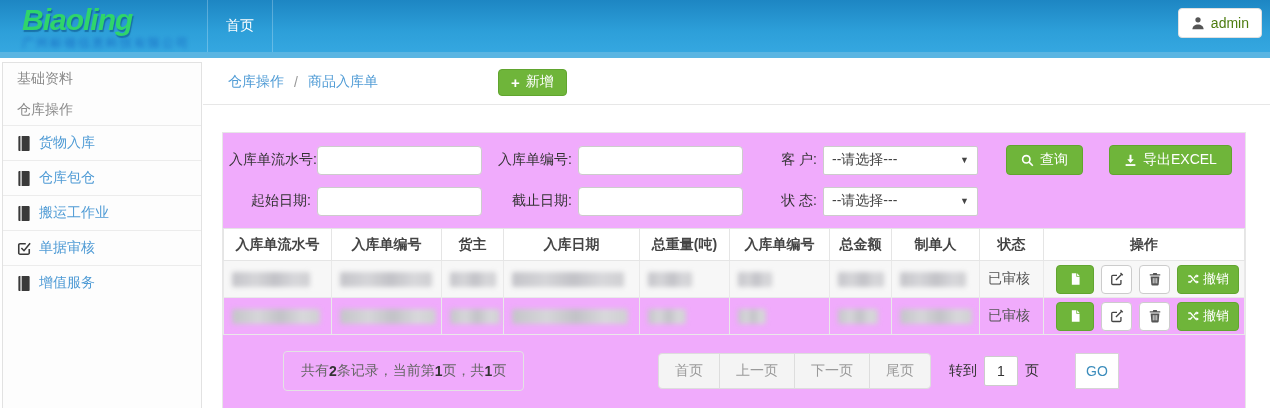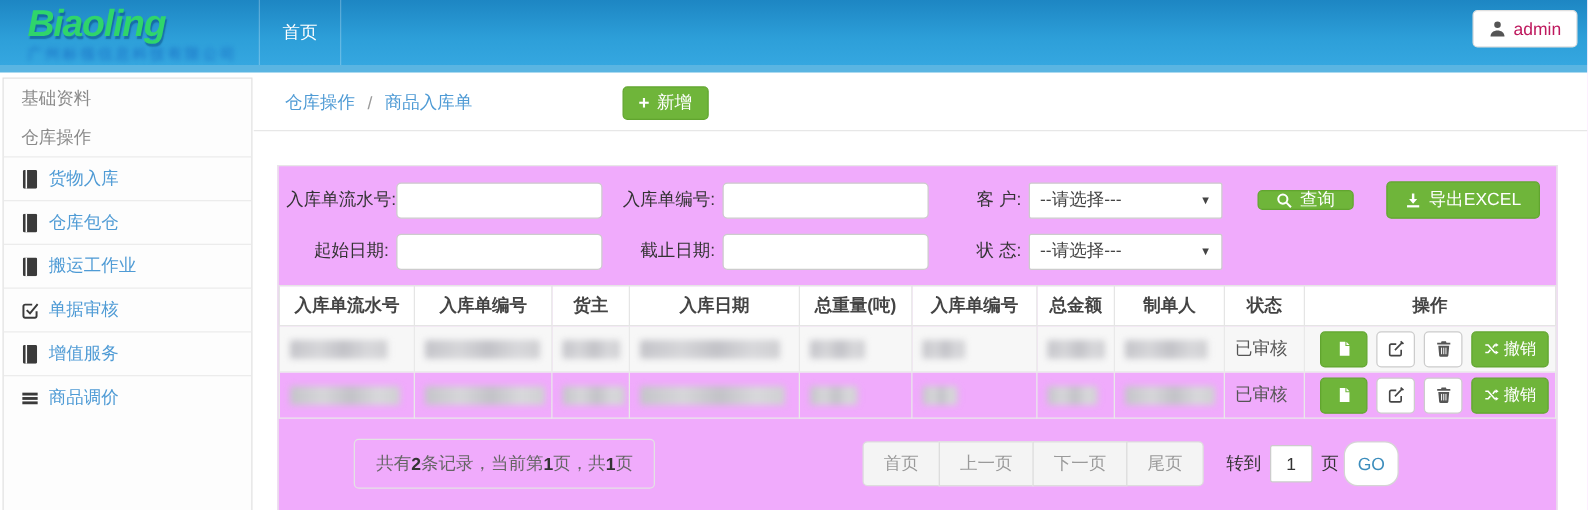--- a/index.html
+++ b/index.html
@@ -13,21 +13,21 @@
   .topbar-strip { position:absolute; left:0; top:52px; width:1270px; height:6px; background:#5ab5e2; }
   .logo-block { position:absolute; left:22px; top:3px; }
   .logo { font-size:30px; font-weight:bold; font-style:italic; letter-spacing:-1px;
           color:#2fd56b; text-shadow:1px 2px 1px rgba(0,60,110,.45); }
   .company { font-size:12px; color:#1565c0; letter-spacing:2px; filter:blur(2px); opacity:.85; margin-top:-2px; }
   .topnav { position:absolute; left:207px; top:0; height:52px; display:flex; }
   .nav-item { height:52px; padding:0 18px; display:flex; align-items:center; color:#fff; font-size:14px;
               border-left:1px solid rgba(255,255,255,.25); border-right:1px solid rgba(255,255,255,.25); cursor:pointer; }
   .user-btn { position:absolute; right:8px; top:8px; height:30px; padding:12px 12px; background:#fff;
               border:1px solid #e0e0e0; border-radius:4px; display:flex; align-items:center; gap:6px;
-              font-size:14px; color:#be185d; cursor:pointer; font-family:inherit; }
+              font-size:14px; color:#4d7c0f; cursor:pointer; font-family:inherit; }
   .user-btn svg { width:14px; height:14px; fill:#555; }
 
   
   .sidebar { position:absolute; left:2px; top:62px; width:200px; height:360px;
              background:#fdfdfd; border:1px solid #e2e2e2; }
   .side-section { height:31px; display:flex; align-items:center; padding-left:14px;
                   color:#8a8a8a; font-size:14px; }
   .side-item { height:35px; display:flex; align-items:center; gap:8px; padding-left:14px;
                border-top:1px solid #ececec; color:#4f9bd5; font-size:14px; cursor:pointer; }
   .side-item .sicon { width:14px; height:15px; color:#3a3a3a; flex:0 0 auto; display:flex; }
@@ -52,21 +52,21 @@
   .filter-row { display:flex; align-items:center; height:30px; margin:0 0 11px 6px; font-size:14px; color:#333; }
   .flabel { text-align:right; padding-right:6px; white-space:nowrap; }
   .w88 { width:88px; } .w80 { width:80px; } .w68 { width:68px; }
   .txt-input { width:165px; height:29px; border:1px solid #ccc; border-radius:4px; padding:0 8px;
                font-size:14px; font-family:inherit; color:#333; }
   .gap16 { margin-left:16px; } .gap12 { margin-left:12px; }
   .sel { width:155px; height:29px; border:1px solid #ccc; border-radius:2px; background:#fff;
          display:flex; align-items:center; justify-content:space-between; padding:0 8px; cursor:pointer; }
   .sel .sel-text { color:#444; font-size:14px; }
   .sel .caret { font-size:9px; color:#444; }
-  .search-btn { height:16px; padding:0 14px; margin-left:28px; }
+  .search-btn { height:30px; padding:0 14px; margin-left:28px; }
   .export-btn { height:30px; padding:3px 14px; margin-left:26px;text-align:right; }
   .btn-green svg { width:13px; height:13px; }
 
   
   table.grid { width:100%; border-collapse:collapse; margin-top:12px; table-layout:fixed; }
   .grid th { height:32px; font-size:14px; color:#444; font-weight:bold; text-align:center;
              border:1px solid #e5e5e5; background:#fff; }
   .grid td { height:37px; border:1px solid #e9e9e9; font-size:14px; color:#555; }
   .grid tr.r0 td { background:#f7f7f7; }
   .blob { height:15px; margin-left:8px; border-radius:2px; filter:blur(2.5px);
@@ -88,22 +88,22 @@
                  display:flex; align-items:center; padding:0 17px; font-size:14px; color:#666; gap:0; }
   .summary-box b { color:#333; }
   .page-group { margin-left:auto; display:flex; }
   .pg-btn { height:36px; padding:0 16px; background:#f4f4f4; border:1px solid #ddd; margin-left:-1px;
             color:#9a9a9a; font-size:14px; display:flex; align-items:center; cursor:default; font-family:inherit; }
   .pg-btn:first-child { border-radius:4px 0 0 4px; margin-left:0; }
   .pg-btn:last-child { border-radius:0 4px 4px 0; }
   .goto { display:flex; align-items:center; margin-left:18px; font-size:14px; color:#333; gap:7px; }
   .goto-input { width:34px; height:30px; border:1px solid #ccc; border-radius:2px; text-align:center;
                 font-size:14px; font-family:inherit; color:#333; }
-  .go-btn { margin-left:4px; margin-right:126px; width:44px; height:36px; background:#fff;
-            border:1px solid #d5d5d5; border-radius:11px; color:#3c8dbc; font-size:14px; cursor:pointer; font-family:inherit; }
+  .go-btn { margin-left:36px; margin-right:126px; width:44px; height:36px; background:#fff;
+            border:1px solid #d5d5d5; border-radius:1px; color:#3c8dbc; font-size:14px; cursor:pointer; font-family:inherit; }
 </style>
 </head>
 <body>
 
 <div class="page">
 
   <header class="topbar">
     <div class="logo-block">
       <div class="logo">Biaoling</div>
       <div class="company">广州标领信息科技有限公司</div>
@@ -162,30 +162,20 @@
       <span>单据审核</span>
     </div>
     <div class="side-item">
       <span class="sicon">
           <svg viewBox="0 0 14 16" fill="currentColor">
             <path d="M2.2 0h9.6C12.5 0 13 .5 13 1.2v13.6c0 .7-.5 1.2-1.2 1.2H2.2C1.5 16 1 15.5 1 14.8V1.2C1 .5 1.5 0 2.2 0z"></path>
             <rect x="3.2" y="0" width="1.3" height="16" fill="#fdfdfd"></rect>
           </svg>
         </span>
       <span>增值服务</span>
-    </div>
-    <div class="side-item">
-      <span class="sicon">
-          <svg viewBox="0 0 16 16" fill="currentColor">
-            <rect x="1" y="3" width="14" height="2.6"></rect>
-            <rect x="1" y="7" width="14" height="2.6"></rect>
-            <rect x="1" y="11" width="14" height="2.6"></rect>
-          </svg>
-        </span>
-      <span>商品调价</span>
     </div>
   </aside>
 
   <main class="main">
 
     <div class="breadcrumb-row">
       <span class="crumb">仓库操作</span>
       <span class="crumb-sep">/</span>
       <span class="crumb">商品入库单</span>
       <button class="btn-green add-btn">

